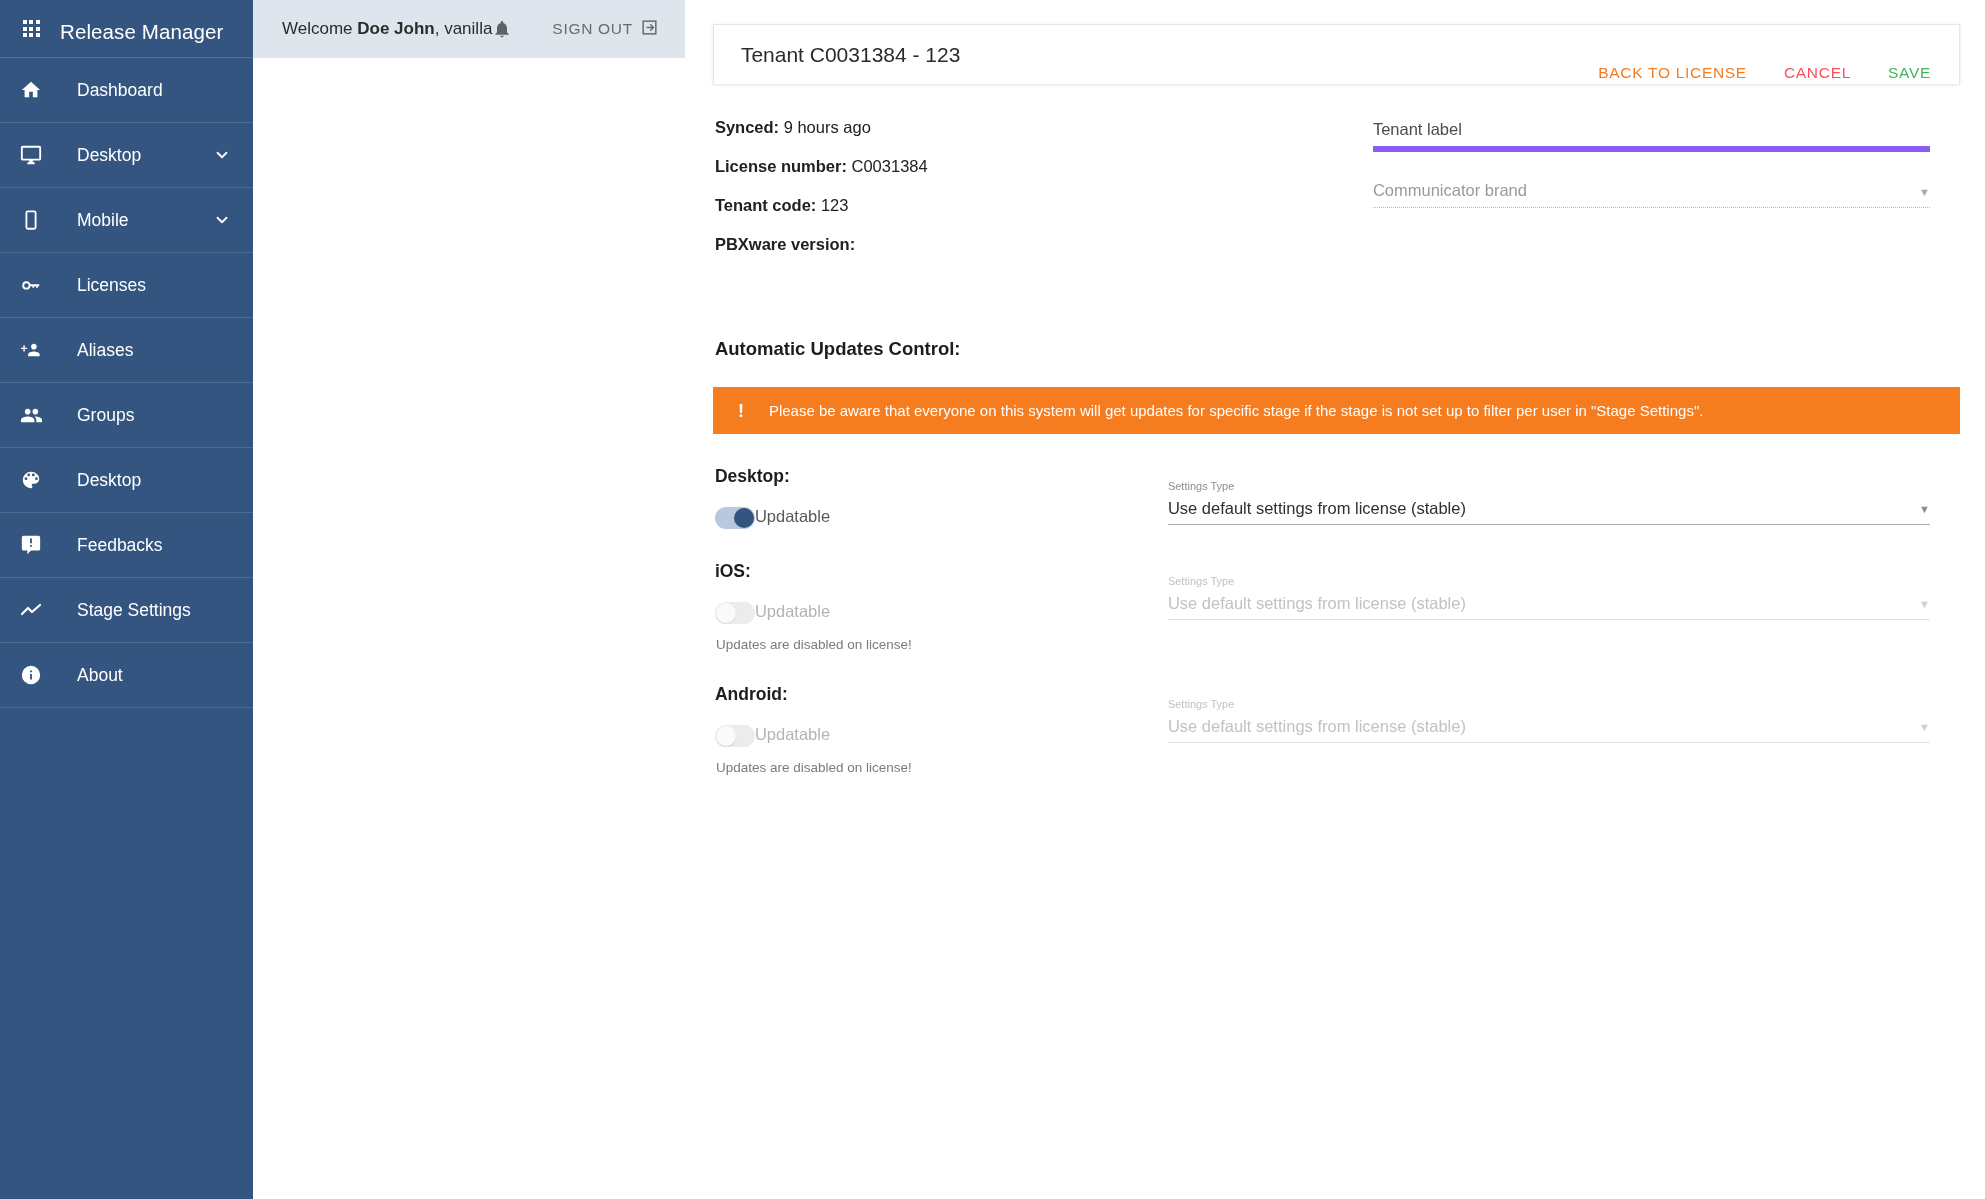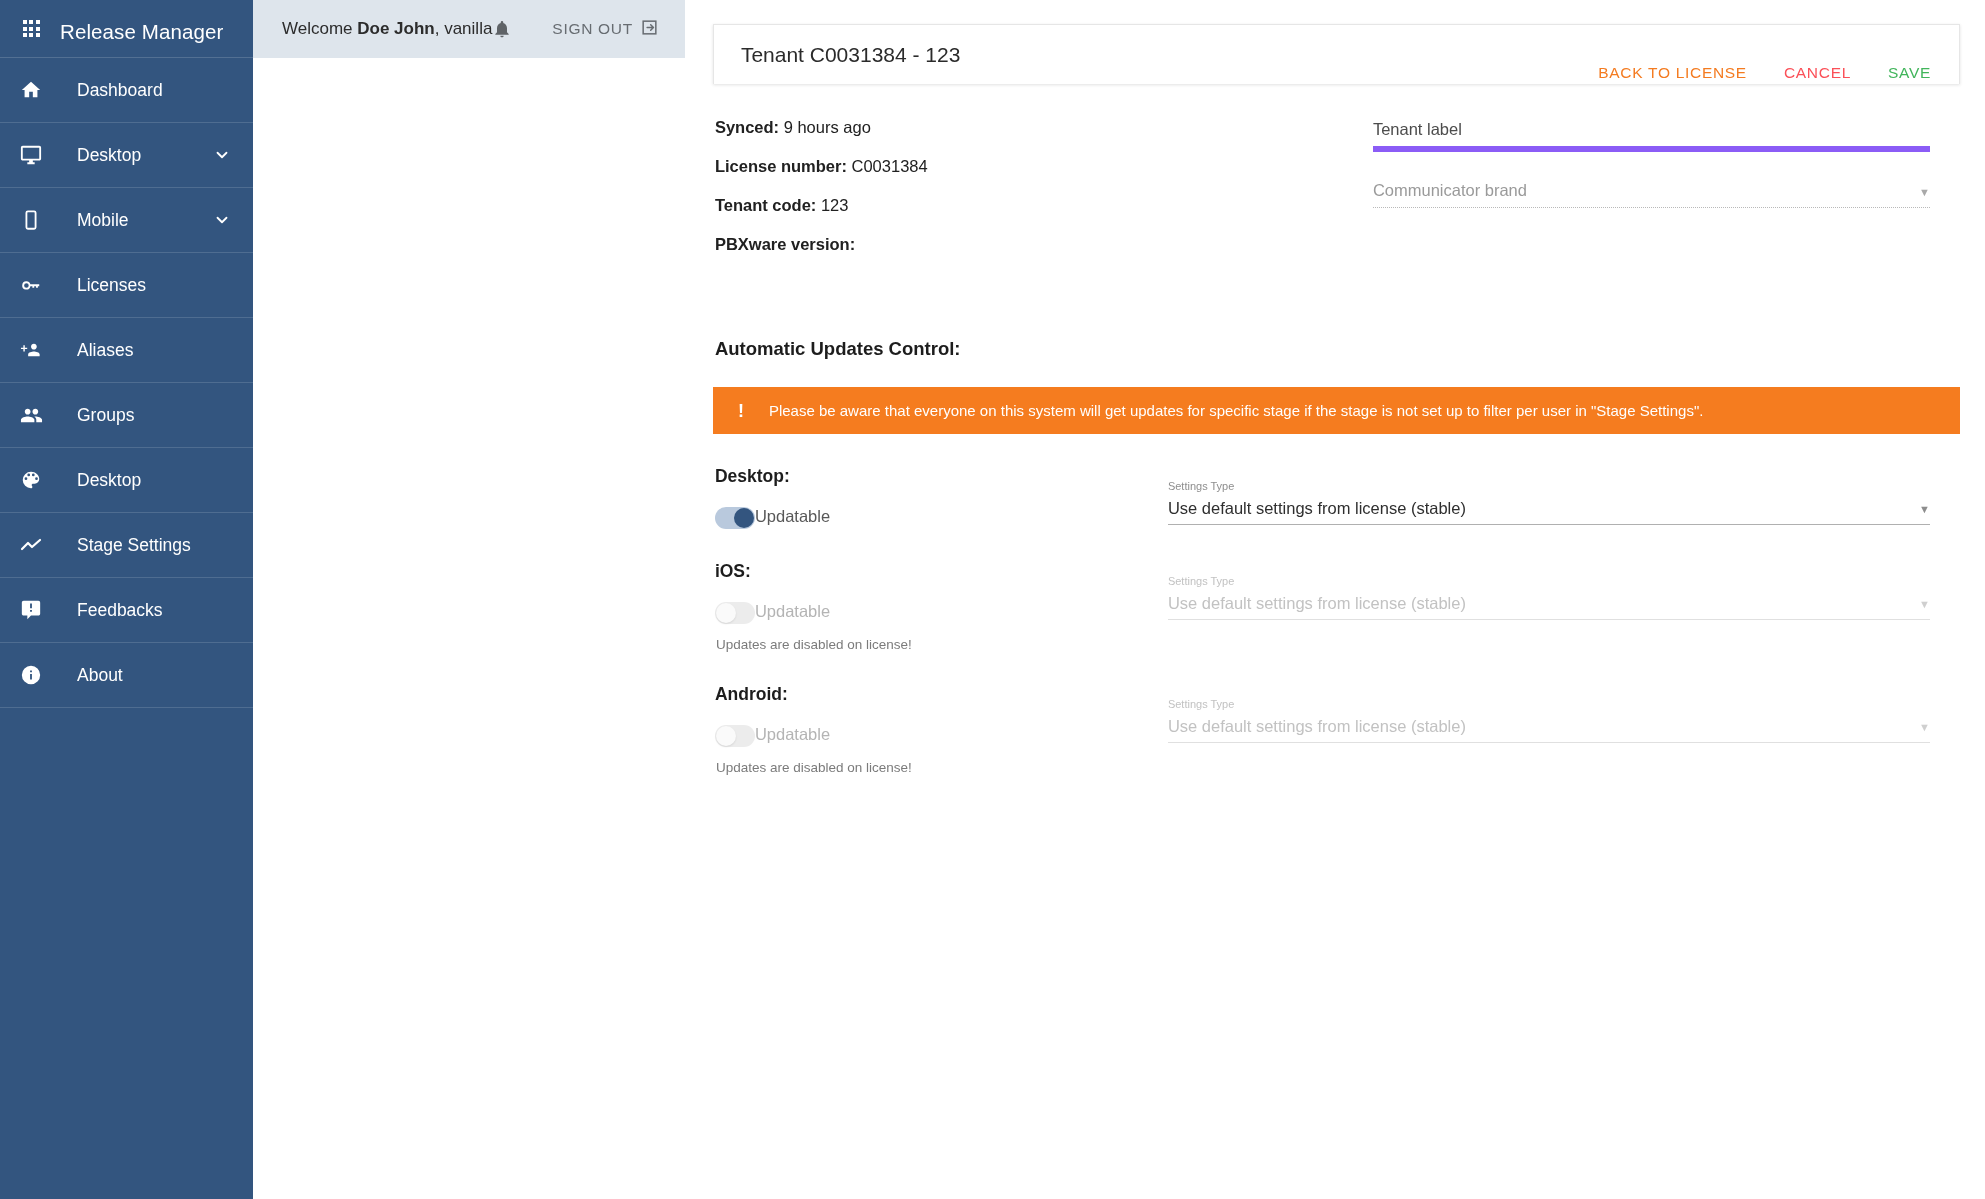--- a/index.html
+++ b/index.html
@@ -439,34 +439,34 @@
         <span class="nav-icon">
           <svg width="22" height="22" viewBox="0 0 24 24" fill="currentColor">
               <path d="M12 3a9 9 0 000 18c.83 0 1.5-.67 1.5-1.5 0-.39-.15-.74-.39-1.01-.23-.26-.38-.61-.38-.99 0-.83.67-1.5 1.5-1.5H16a5 5 0 005-5c0-4.42-4.03-8-9-8zm-5.5 9a1.5 1.5 0 110-3 1.5 1.5 0 010 3zm3-4a1.5 1.5 0 110-3 1.5 1.5 0 010 3zm5 0a1.5 1.5 0 110-3 1.5 1.5 0 010 3zm3.5 4a1.5 1.5 0 110-3 1.5 1.5 0 010 3z"></path>
             </svg>
         </span>
         <span class="nav-label">Desktop</span>
       </div>
 
       <div class="nav-item">
         <span class="nav-icon">
+          <svg width="22" height="22" viewBox="0 0 24 24" fill="currentColor">
+              <path d="M20 2H4c-1.1 0-2 .9-2 2v12c0 1.1.9 2 2 2h4v4l4-4h8c1.1 0 2-.9 2-2V4c0-1.1-.9-2-2-2zm-7 12h-2v-2h2v2zm0-4h-2V5h2v5z"></path>
+            </svg>
+        </span>
+        <span class="nav-label">Feedbacks</span>
+      </div>
+
+      <div class="nav-item">
+        <span class="nav-icon">
           <svg width="24" height="24" viewBox="0 0 24 24" fill="none" stroke="currentColor" stroke-width="2.2" stroke-linecap="round" stroke-linejoin="round">
               <polyline points="3 16 9 10 13 14 21 7"></polyline>
             </svg>
         </span>
         <span class="nav-label">Stage Settings</span>
-      </div>
-
-      <div class="nav-item">
-        <span class="nav-icon">
-          <svg width="22" height="22" viewBox="0 0 24 24" fill="currentColor">
-              <path d="M20 2H4c-1.1 0-2 .9-2 2v12c0 1.1.9 2 2 2h4v4l4-4h8c1.1 0 2-.9 2-2V4c0-1.1-.9-2-2-2zm-7 12h-2v-2h2v2zm0-4h-2V5h2v5z"></path>
-            </svg>
-        </span>
-        <span class="nav-label">Feedbacks</span>
       </div>
 
       <div class="nav-item">
         <span class="nav-icon">
           <svg width="22" height="22" viewBox="0 0 24 24" fill="currentColor">
               <path d="M12 2a10 10 0 100 20 10 10 0 000-20zm1 15h-2v-6h2v6zm0-8h-2V7h2v2z"></path>
             </svg>
         </span>
         <span class="nav-label">About</span>
       </div>

